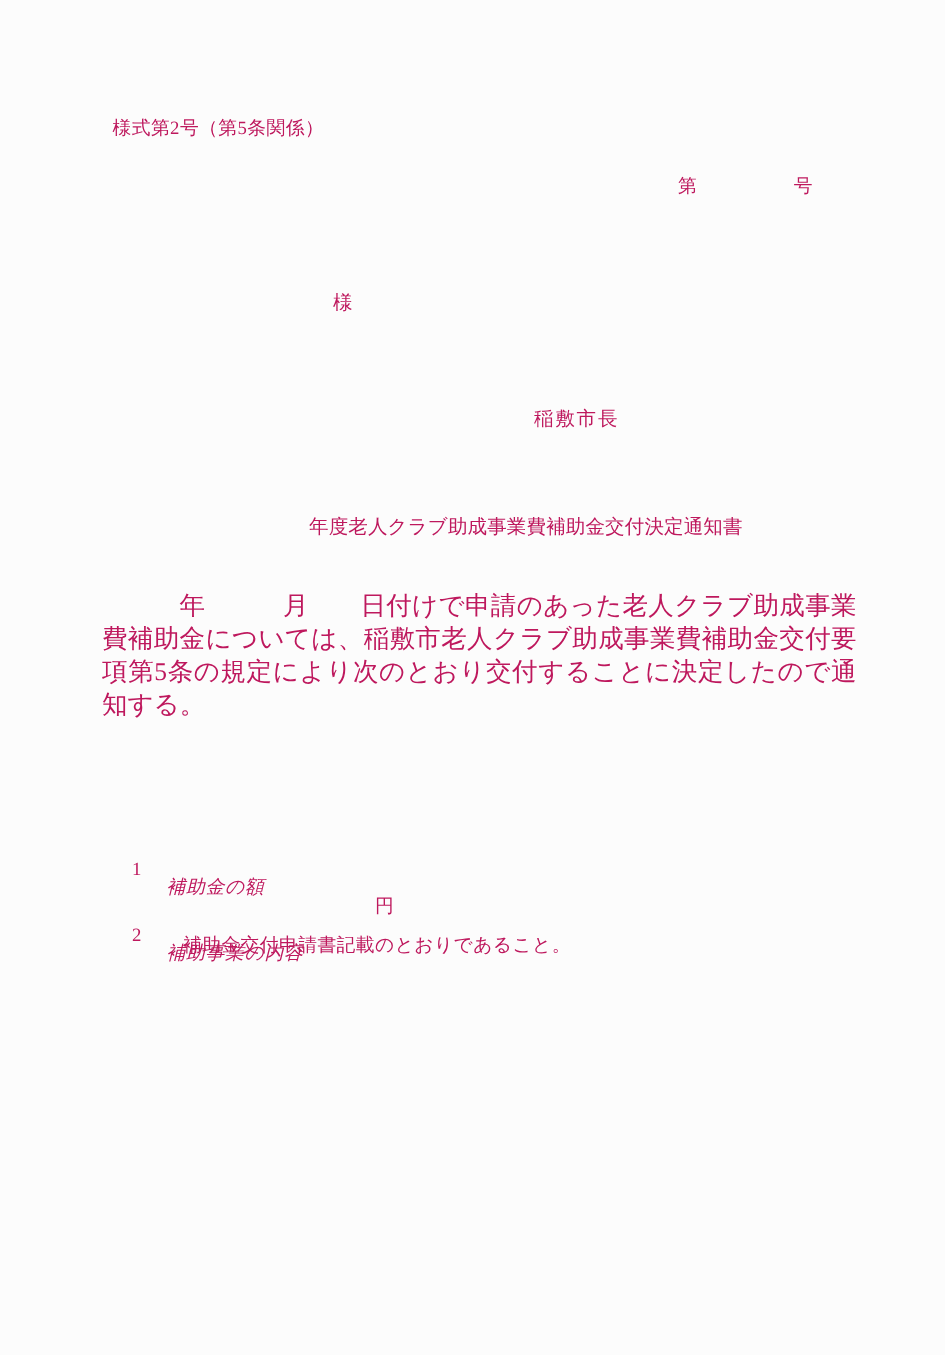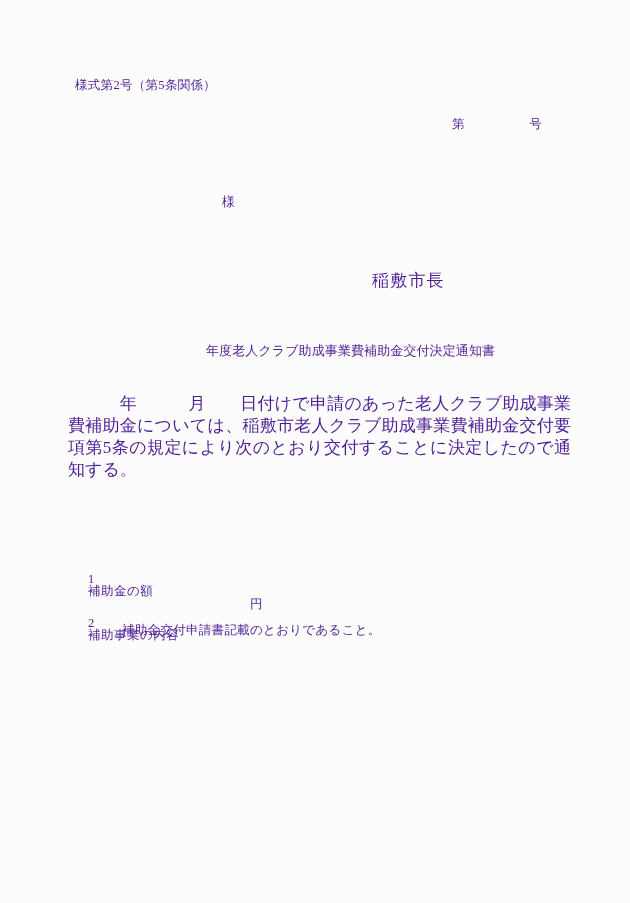--- a/index.html
+++ b/index.html
@@ -9,21 +9,21 @@
   body {
     font-family: "Liberation Serif", "DejaVu Serif", serif;
     background: #e8e8e8;
   }
   .page {
     position: relative;
     width: 630px;
     height: 903px;
     margin: 0 auto;
     background: #fcfcfc;
-    color: #4c1d95;
+    color: #be185d;
     overflow: hidden;
   }
   .abs {
     position: absolute;
     line-height: 1;
     white-space: pre;
     font-size: 12.5px;
     letter-spacing: 0.3px;
   }
   .form-number {
@@ -42,44 +42,44 @@
     top: 139px;
   }
   .date-month { margin-left: 39px; }
   .date-day   { margin-left: 13px; }
   .addressee {
     left: 222px;
     top: 195px;
     font-size: 13px;
   }
   .issuer {
-    left: 372px;
+    left: 356px;
     top: 272px;
-    font-size: 17px;
+    font-size: 13px;
     letter-spacing: 1.2px;
   }
   .doc-title {
     left: 183px;
     top: 344px;
     font-size: 13px;
     letter-spacing: 0.1px;
     margin-left: 23px;
   }
   .body-paragraph {
     left: 68px;
     top: 393px;
     width: 503px;
     font-size: 17px;
     line-height: 22px;
     letter-spacing: 0px;
     white-space: pre-wrap;
     text-align: justify;
   }
   .item-number { position: absolute; left: 88px; }
-  .item-label  { position: absolute; left: 88px; }
+  .item-label  { position: absolute; left: 111px; font-style: italic; }
   .item-unit   { position: absolute; left: 250px; }
   .item-row-1  { top: 560px; }
   .item-row-2  { top: 604px; }
   .item-detail {
     left: 122px;
     top: 624px;
   }
   .item-row-1, .item-row-2 {
     position: absolute;
     left: 0;

